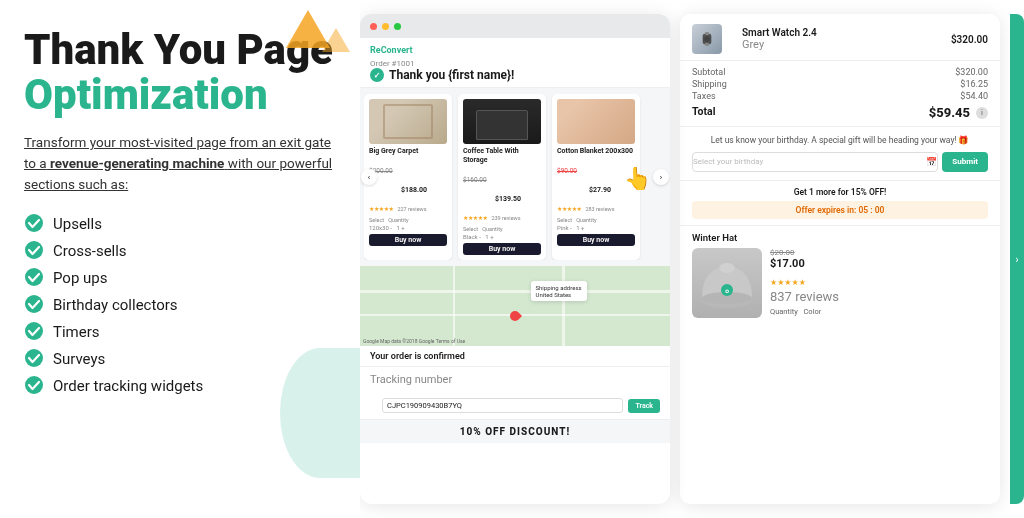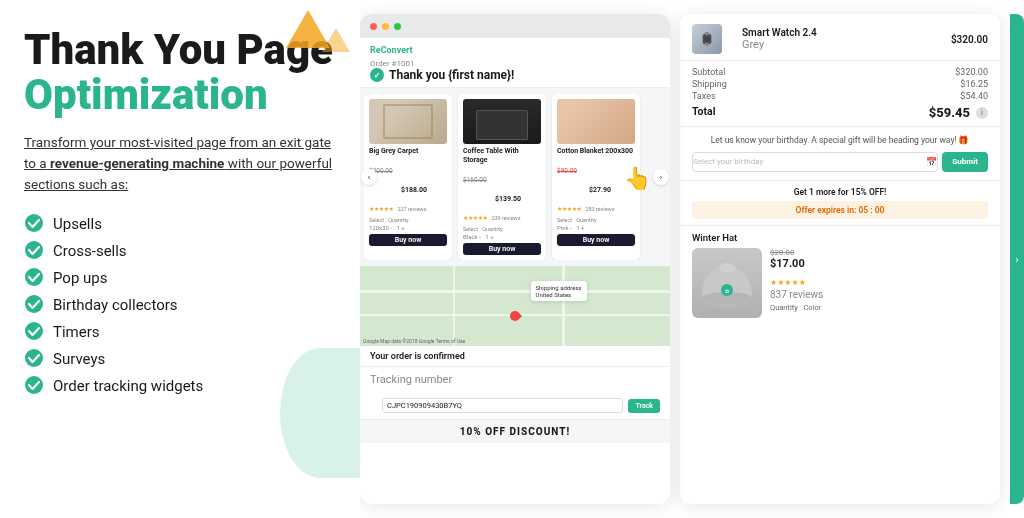--- a/index.html
+++ b/index.html
@@ -587,21 +587,21 @@
     .hat-price-new {
       font-size: 11px;
       font-weight: 700;
       color: #1a1a1a;
     }
     .hat-stars {
       color: #f5a623;
       font-size: 8px;
     }
     .hat-reviews {
-      font-size: 10px;
+      font-size: 13px;
       color: #888;
       text-align: right;
     }
     .hat-options {
       font-size: 7.5px;
       color: #666;
       margin-top: 3px;
     }
 
     

